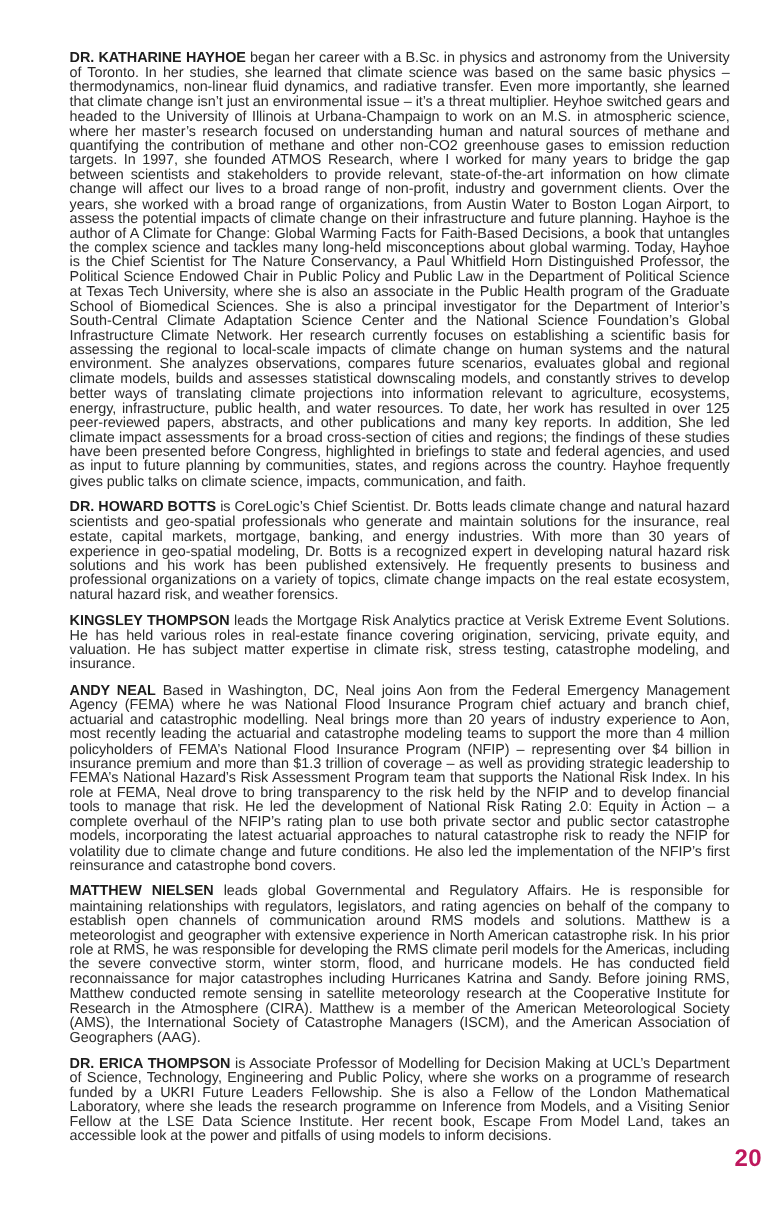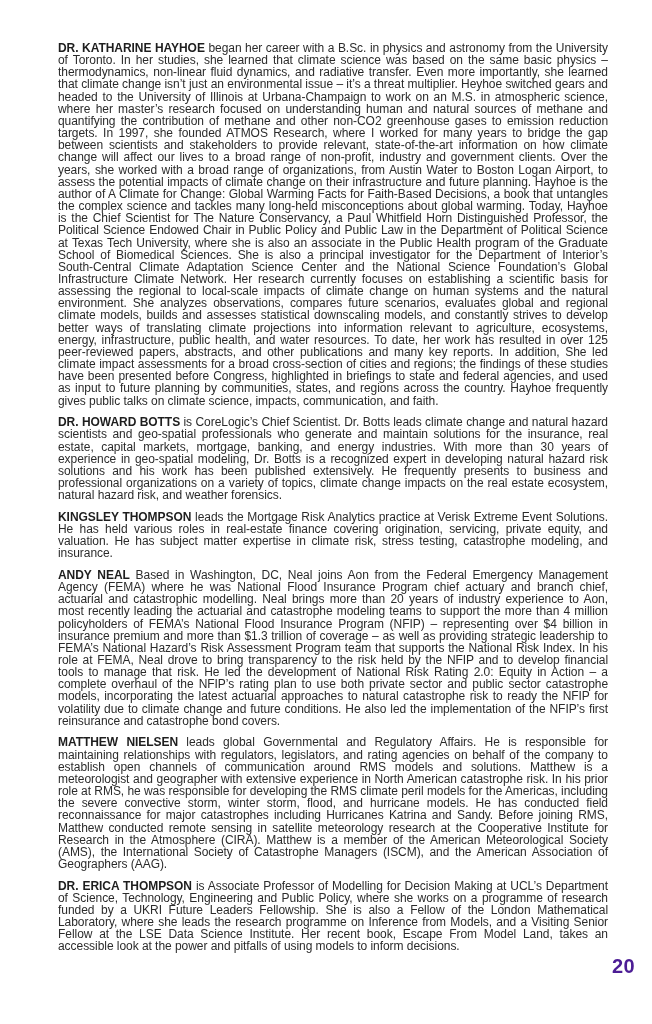--- a/index.html
+++ b/index.html
@@ -33,21 +33,21 @@
       font-weight: bold;
       color: #1e1e1e;
     }
     .page-number {
       position: absolute;
       left: 612px;
       top: 955px;
       font-family: "Liberation Sans", "DejaVu Sans", sans-serif;
       font-weight: bold;
       font-size: 20px;
-      color: #4c1d95;
+      color: #be185d;
       letter-spacing: 0.5px;
     }
   </style>
 </head>
 <body>
 
 <div class="page">
   <p class="bio"><span class="name">DR. KATHARINE HAYHOE</span> <span>began her career with a B.Sc. in physics and astronomy from the University of Toronto. In her studies, she learned that climate science was based on the same basic physics – thermodynamics, non-linear fluid dynamics, and radiative transfer. Even more importantly, she learned that climate change isn’t just an environmental issue – it’s a threat multiplier. Heyhoe switched gears and headed to the University of Illinois at Urbana-Champaign to work on an M.S. in atmospheric science, where her master’s research focused on understanding human and natural sources of methane and quantifying the contribution of methane and other non-CO2 greenhouse gases to emission reduction targets. In 1997, she founded ATMOS Research, where I worked for many years to bridge the gap between scientists and stakeholders to provide relevant, state-of-the-art information on how climate change will affect our lives to a broad range of non-profit, industry and government clients. Over the years, she worked with a broad range of organizations, from Austin Water to Boston Logan Airport, to assess the potential impacts of climate change on their infrastructure and future planning. Hayhoe is the author of A Climate for Change: Global Warming Facts for Faith-Based Decisions, a book that untangles the complex science and tackles many long-held misconceptions about global warming. Today, Hayhoe is the Chief Scientist for The Nature Conservancy, a Paul Whitfield Horn Distinguished Professor, the Political Science Endowed Chair in Public Policy and Public Law in the Department of Political Science at Texas Tech University, where she is also an associate in the Public Health program of the Graduate School of Biomedical Sciences. She is also a principal investigator for the Department of Interior’s South-Central Climate Adaptation Science Center and the National Science Foundation’s Global Infrastructure Climate Network. Her research currently focuses on establishing a scientific basis for assessing the regional to local-scale impacts of climate change on human systems and the natural environment. She analyzes observations, compares future scenarios, evaluates global and regional climate models, builds and assesses statistical downscaling models, and constantly strives to develop better ways of translating climate projections into information relevant to agriculture, ecosystems, energy, infrastructure, public health, and water resources. To date, her work has resulted in over 125 peer-reviewed papers, abstracts, and other publications and many key reports. In addition, She led climate impact assessments for a broad cross-section of cities and regions; the findings of these studies have been presented before Congress, highlighted in briefings to state and federal agencies, and used as input to future planning by communities, states, and regions across the country. Hayhoe frequently gives public talks on climate science, impacts, communication, and faith.</span></p>
 
   <p class="bio"><span class="name">DR. HOWARD BOTTS</span> <span>is CoreLogic’s Chief Scientist. Dr. Botts leads climate change and natural hazard scientists and geo-spatial professionals who generate and maintain solutions for the insurance, real estate, capital markets, mortgage, banking, and energy industries. With more than 30 years of experience in geo-spatial modeling, Dr. Botts is a recognized expert in developing natural hazard risk solutions and his work has been published extensively. He frequently presents to business and professional organizations on a variety of topics, climate change impacts on the real estate ecosystem, natural hazard risk, and weather forensics.</span></p>

